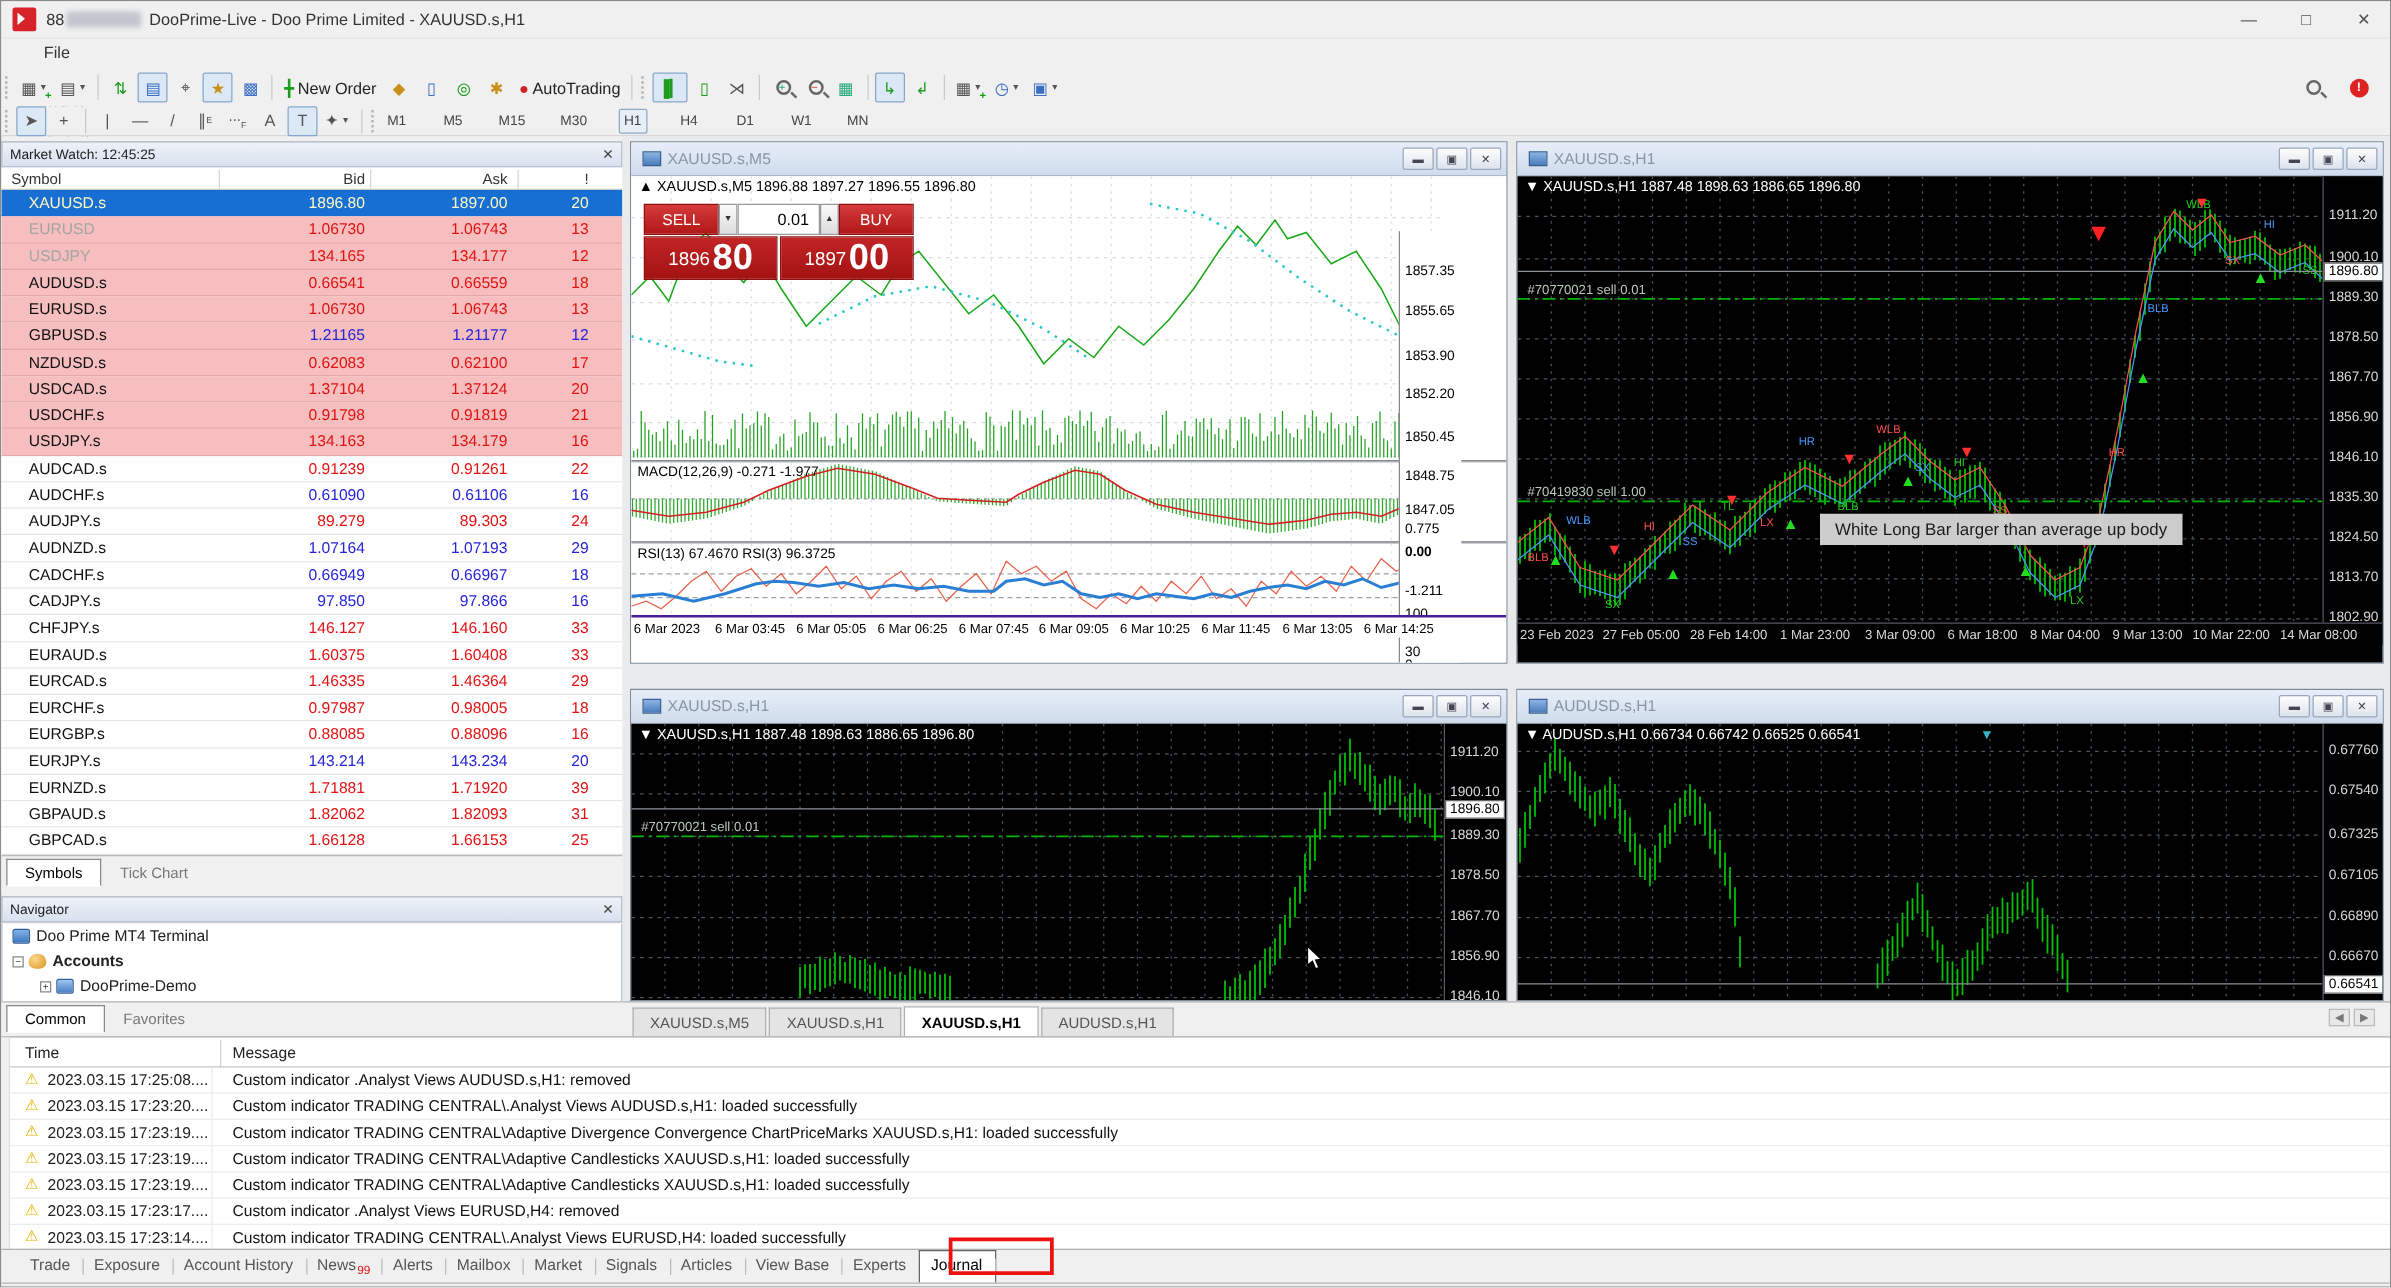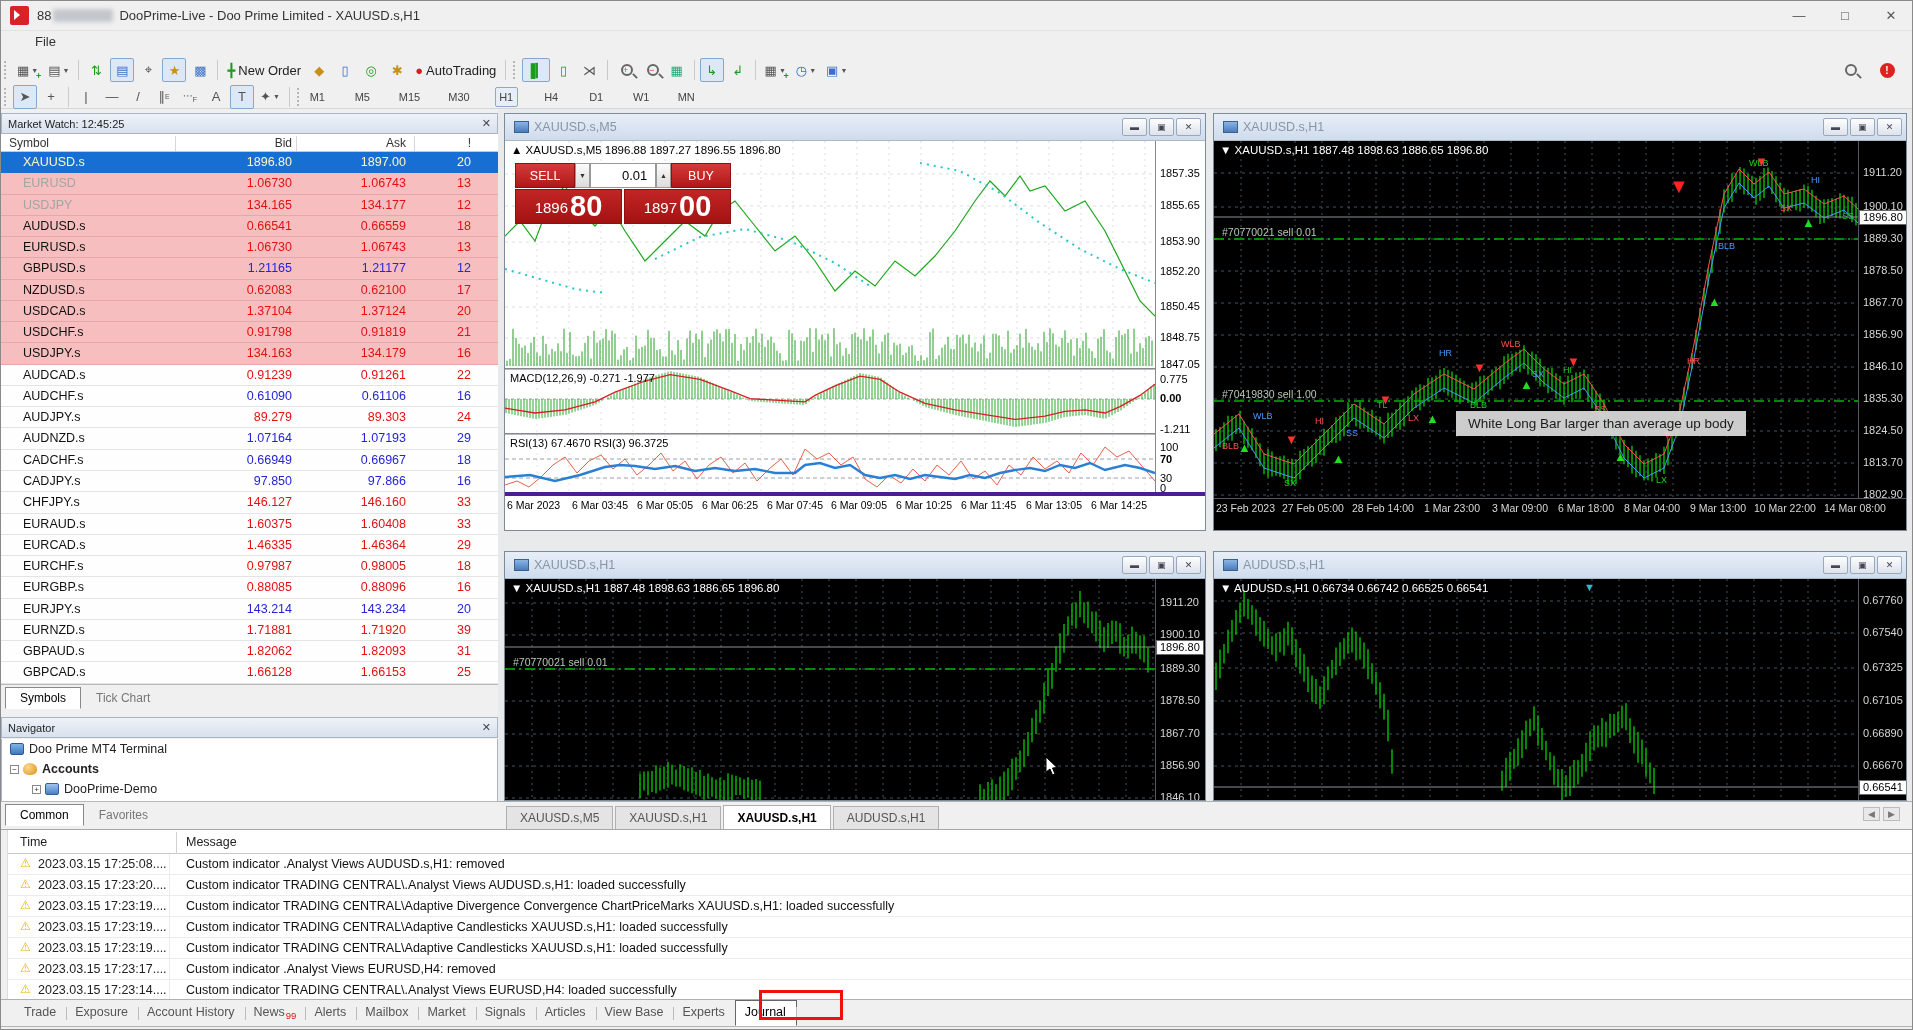--- a/index.html
+++ b/index.html
@@ -103,21 +103,21 @@
   .cw-content.dark{background:#000;}
   .ohlc{position:absolute;left:6px;top:3px;font-size:11.5px;z-index:5;}
   .ohlc.dark{color:#fff;} .ohlc.light{color:#000;}
   .axis-col{position:absolute;top:0;font-size:11px;}
   .axis-col.light{background:#fff;border-left:1px solid #888;color:#000;}
   .axis-col.dark{background:#000;border-left:1px solid #556;color:#d8d8d8;}
   .ylab{position:absolute;left:4px;white-space:nowrap;}
   .price-box{position:absolute;left:0;padding:0 3px 1px 3px;background:#fff;color:#000;border:1px solid #666;
       font-size:11px;z-index:4;white-space:nowrap;}
   .xrow{position:absolute;left:0;font-size:10.5px;white-space:nowrap;}
-  .xrow.light{color:#000;background:#fff;border-top:4px solid #4c1d95;}
+  .xrow.light{color:#000;background:#fff;border-top:2px solid #4c1d95;}
   .xrow.dark{color:#d8d8d8;background:#000;border-top:1px solid #556;}
   .xlab{position:absolute;top:3px;}
   .order-label{position:absolute;font-size:10.5px;color:#b8c8b8;z-index:4;}
   .tooltip{position:absolute;background:rgba(212,212,212,0.96);color:#1a1a1a;font-size:13.5px;
       padding:5px 12px;z-index:8;box-shadow:1px 1px 3px rgba(0,0,0,.5);}
   .pane-sep{position:absolute;left:0;width:100%;height:2px;background:#b8bcc2;border-top:1px solid #888;}
 
   
   #trade-panel{position:absolute;left:10px;top:22px;width:216px;height:62px;z-index:6;font-family:"Liberation Sans",sans-serif;}
   .tp-row1{display:flex;height:25px;}
@@ -1113,21 +1113,21 @@
           <line x1="544" y1="0" x2="544" y2="56" stroke="#dfe3e8" stroke-width="1" stroke-dasharray="2 4"></line>
           <line x1="576" y1="0" x2="576" y2="56" stroke="#dfe3e8" stroke-width="1" stroke-dasharray="2 4"></line>
           <line x1="608" y1="0" x2="608" y2="56" stroke="#dfe3e8" stroke-width="1" stroke-dasharray="2 4"></line>
           <line x1="640" y1="0" x2="640" y2="56" stroke="#dfe3e8" stroke-width="1" stroke-dasharray="2 4"></line>
           <line x1="0" y1="24" x2="650" y2="24" stroke="#9aa2aa" stroke-width="1" stroke-dasharray="4 3"></line>
           <line x1="0" y1="43" x2="650" y2="43" stroke="#9aa2aa" stroke-width="1" stroke-dasharray="4 3"></line>
           <polyline points="0,50 12,46 24,52 36,42 48,30 60,22 72,38 84,26 96,20 108,34 120,24 132,40 144,30 156,18 168,36 180,26 192,44 204,30 216,22 228,38 240,28 252,46 264,34 276,24 288,40 300,14 312,24 324,18 336,30 348,22 360,44 372,52 384,40 396,48 408,34 420,46 432,30 444,40 456,26 468,44 480,36 492,50 504,30 516,40 528,22 540,34 552,26 564,38 576,18 588,30 600,12 612,22 624,16 636,30 650,46" fill="none" stroke="#e86048" stroke-width="1"></polyline>
           <polyline points="0,42 25,40 50,46 75,40 100,32 115,30 130,31 150,34 170,31 190,36 210,33 230,36 250,34 270,38 290,38 300,30 315,28 330,33 345,30 360,40 375,43 390,40 405,44 420,40 435,42 450,44 465,40 480,43 495,38 510,35 525,33 540,36 555,30 570,33 585,28 600,35 620,30 635,33 650,38" fill="none" stroke="#2a7fd4" stroke-width="2.4"></polyline>
         </svg>
 
-      <div class="axis-col light" style="left:650px;width:50px;height:351px;">
+      <div class="axis-col light" style="left:614px;width:50px;height:351px;margin-top:44px;">
         <div class="ylab" style="top:26px;">1857.35</div>
         <div class="ylab" style="top:58px;">1855.65</div>
         <div class="ylab" style="top:94px;">1853.90</div>
         <div class="ylab" style="top:124px;">1852.20</div>
         <div class="ylab" style="top:159px;">1850.45</div>
         <div class="ylab" style="top:190px;">1848.75</div>
         <div class="ylab" style="top:217px;">1847.05</div>
         <div class="ylab" style="top:232px;">0.775</div>
         <div class="ylab" style="top:251px;font-weight:bold;">0.00</div>
         <div class="ylab" style="top:282px;">-1.211</div>

